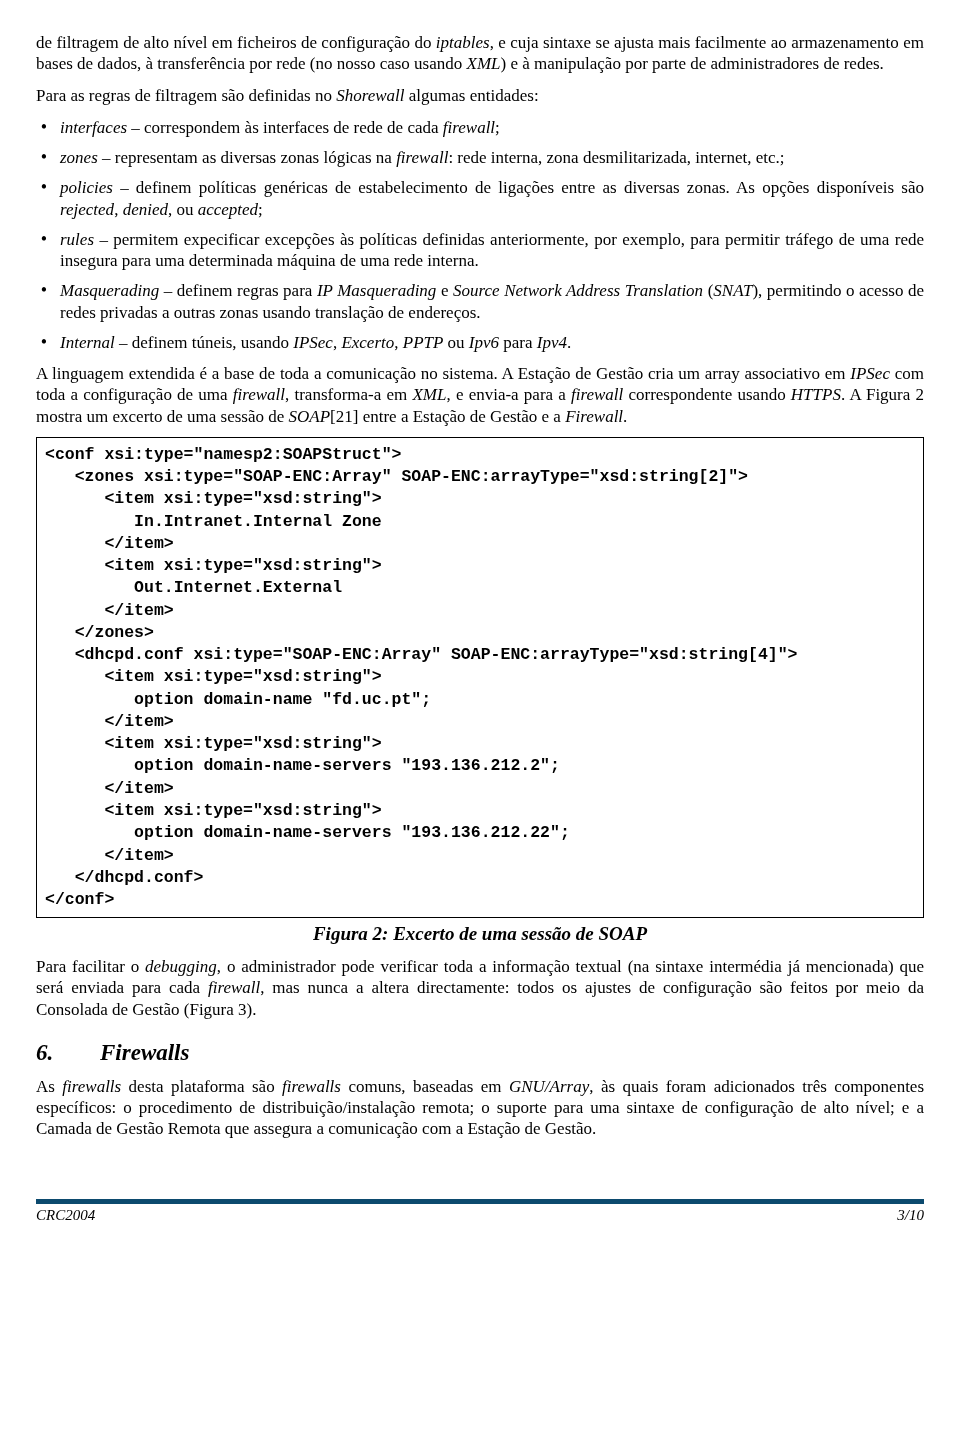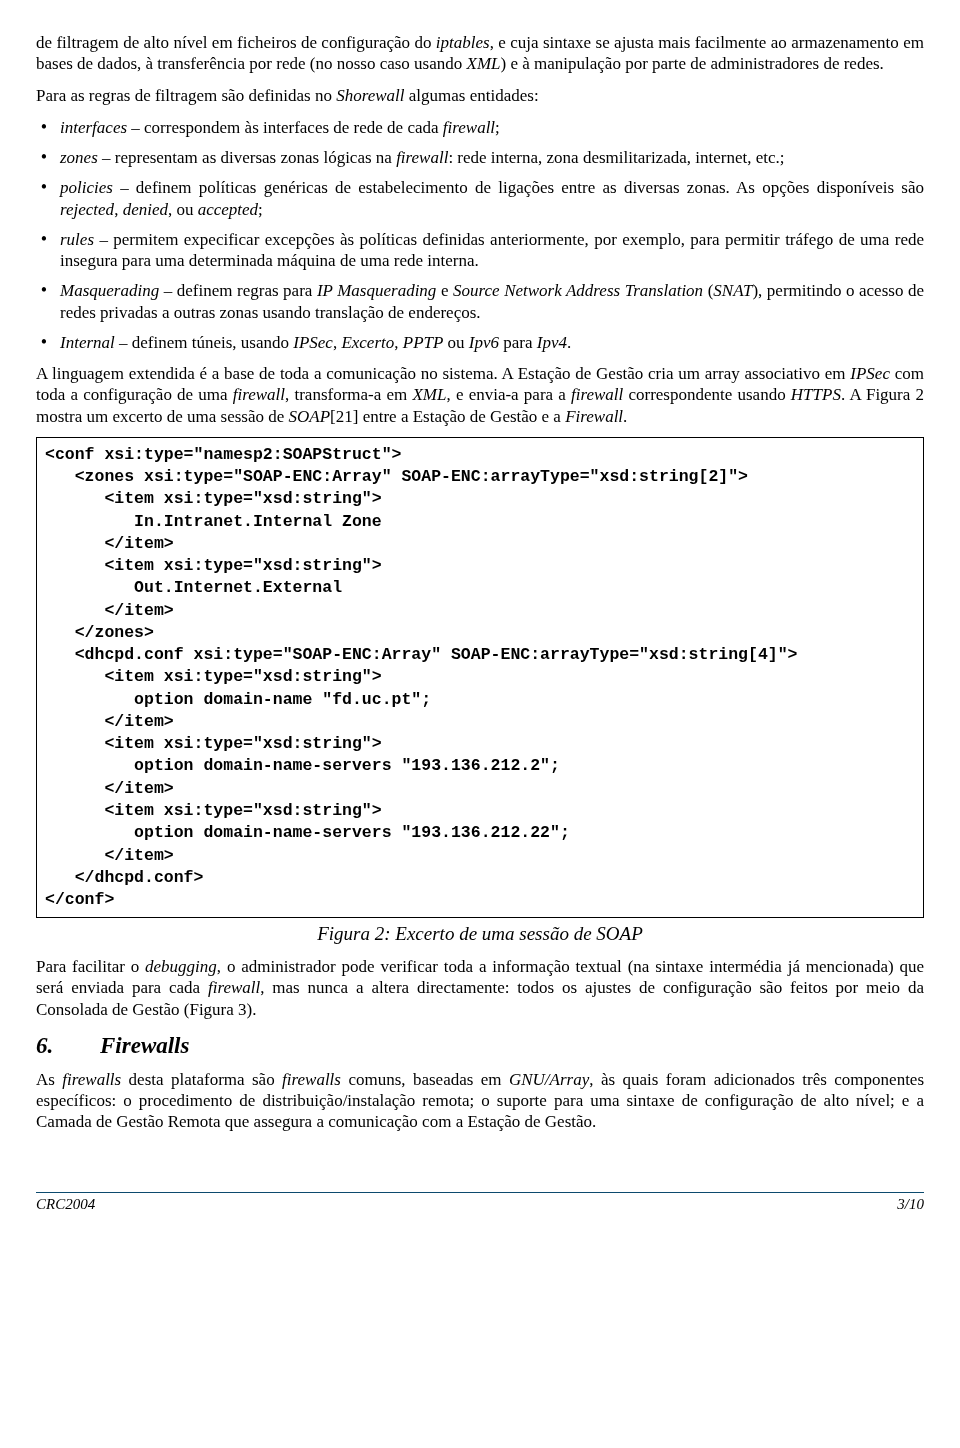--- a/index.html
+++ b/index.html
@@ -42,36 +42,37 @@
     white-space: pre;
     line-height: 1.35;
     margin: 8px 0 4px 0;
     overflow: hidden;
   }
   .caption {
     text-align: center;
     font-style: italic;
     font-size: 19px;
     margin: 4px 0 10px 0;
+    font-weight: bold;
   }
   h2.section {
     font-style: italic;
     font-weight: bold;
     font-size: 23px;
-    margin: 12px 0 8px 0;
+    margin: 19px 0 8px 0;
   }
   h2.section .num {
     display: inline-block;
     width: 64px;
   }
   em, i {
     font-style: italic;
   }
   .footer-line {
-    border-top: 1px solid #0c4a6e;
+    border-top: 5px solid #0c4a6e;
     margin-top: 60px;
     padding-top: 2px;
     display: flex;
     justify-content: space-between;
     font-style: italic;
     font-size: 15px;
   }
 </style>
 </head>
 <body>

